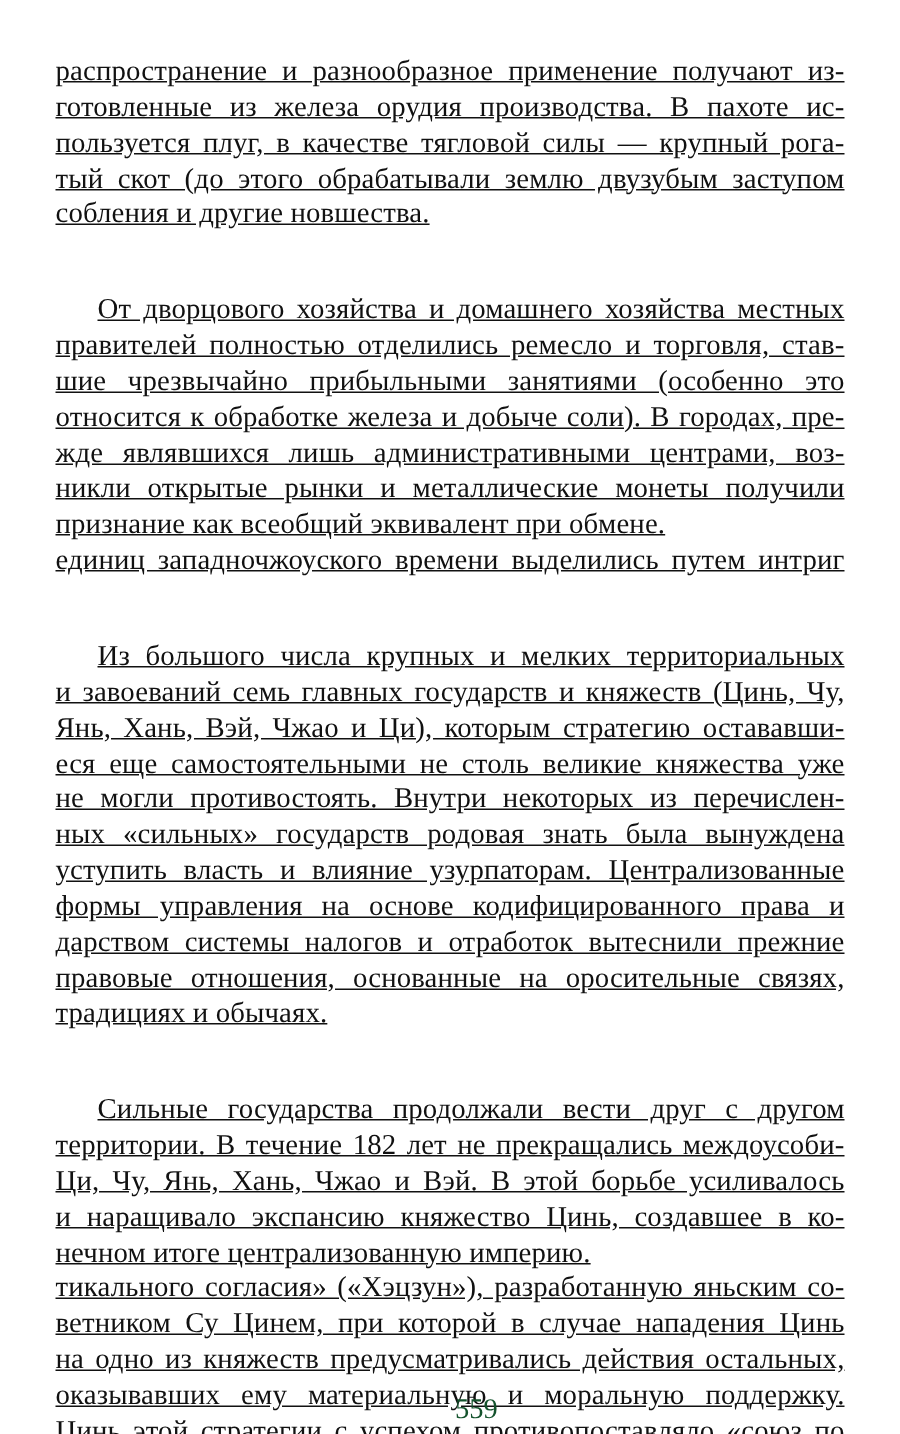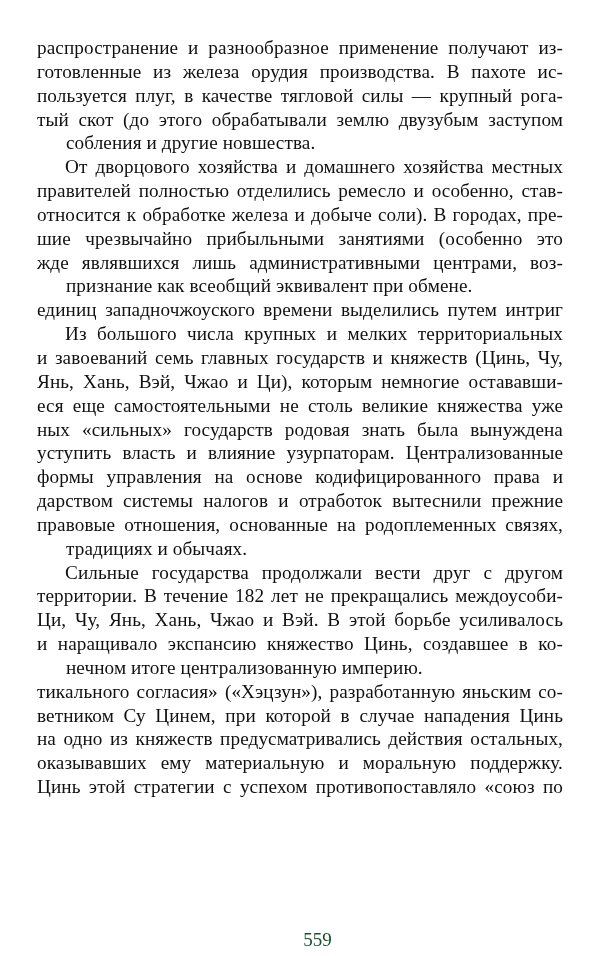--- a/index.html
+++ b/index.html
@@ -14,23 +14,24 @@
       line-height: 23.85px;
       color: #111111;
       letter-spacing: 0.1px;
     }
     .line {
       display: block;
       white-space: nowrap;
       text-align: justify;
       text-align-last: justify;
       height: 23.85px;
+      text-decoration: underline;
     }
-    .line.last { text-align-last: left; margin-left: 29px; }
-    .line.indent { padding-left: 28px; }
+    .line.last { text-align-last: left; }
+    .line.indent { padding-left: 28px; margin-top: 40px; }
     .page-number {
       position: absolute;
       left: 15px; right: 0;
       top: 929px;
       text-align: center;
       font-family: "Liberation Serif", "DejaVu Serif", serif;
       font-size: 19px;
       color: #14532d;
       margin-left: 20px;
     }
@@ -41,37 +42,39 @@
 <div class="page">
   <div>
     <span class="line">распространение и разнообразное применение получают из-</span>
     <span class="line">готовленные из железа орудия производства. В пахоте ис-</span>
     <span class="line">пользуется плуг, в качестве тягловой силы — крупный рога-</span>
     <span class="line">тый скот (до этого обрабатывали землю двузубым заступом</span>
     <span class="line last">собления и другие новшества.</span>
   </div>
   <div>
     <span class="line indent">От дворцового хозяйства и домашнего хозяйства местных</span>
-    <span class="line">правителей полностью отделились ремесло и особенно, став-</span>
+    <span class="line">правителей полностью отделились ремесло и торговля, став-</span>
+    <span class="line">шие чрезвычайно прибыльными занятиями (особенно это</span>
     <span class="line">относится к обработке железа и добыче соли). В городах, пре-</span>
-    <span class="line">шие чрезвычайно прибыльными занятиями (особенно это</span>
     <span class="line">жде являвшихся лишь административными центрами, воз-</span>
+    <span class="line">никли открытые рынки и металлические монеты получили</span>
     <span class="line last">признание как всеобщий эквивалент при обмене.</span>
   </div>
   <div>
     <span class="line">единиц западночжоуского времени выделились путем интриг</span>
     <span class="line indent">Из большого числа крупных и мелких территориальных</span>
     <span class="line">и завоеваний семь главных государств и княжеств (Цинь, Чу,</span>
-    <span class="line">Янь, Хань, Вэй, Чжао и Ци), которым немногие остававши-</span>
+    <span class="line">Янь, Хань, Вэй, Чжао и Ци), которым стратегию остававши-</span>
     <span class="line">еся еще самостоятельными не столь великие княжества уже</span>
+    <span class="line">не могли противостоять. Внутри некоторых из перечислен-</span>
     <span class="line">ных «сильных» государств родовая знать была вынуждена</span>
     <span class="line">уступить власть и влияние узурпаторам. Централизованные</span>
     <span class="line">формы управления на основе кодифицированного права и</span>
     <span class="line">дарством системы налогов и отработок вытеснили прежние</span>
-    <span class="line">правовые отношения, основанные на родоплеменных связях,</span>
+    <span class="line">правовые отношения, основанные на оросительные связях,</span>
     <span class="line last">традициях и обычаях.</span>
   </div>
   <div>
     <span class="line indent">Сильные государства продолжали вести друг с другом</span>
     <span class="line">территории. В течение 182 лет не прекращались междоусоби-</span>
     <span class="line">Ци, Чу, Янь, Хань, Чжао и Вэй. В этой борьбе усиливалось</span>
     <span class="line">и наращивало экспансию княжество Цинь, создавшее в ко-</span>
     <span class="line last">нечном итоге централизованную империю.</span>
   </div>
   <div>

